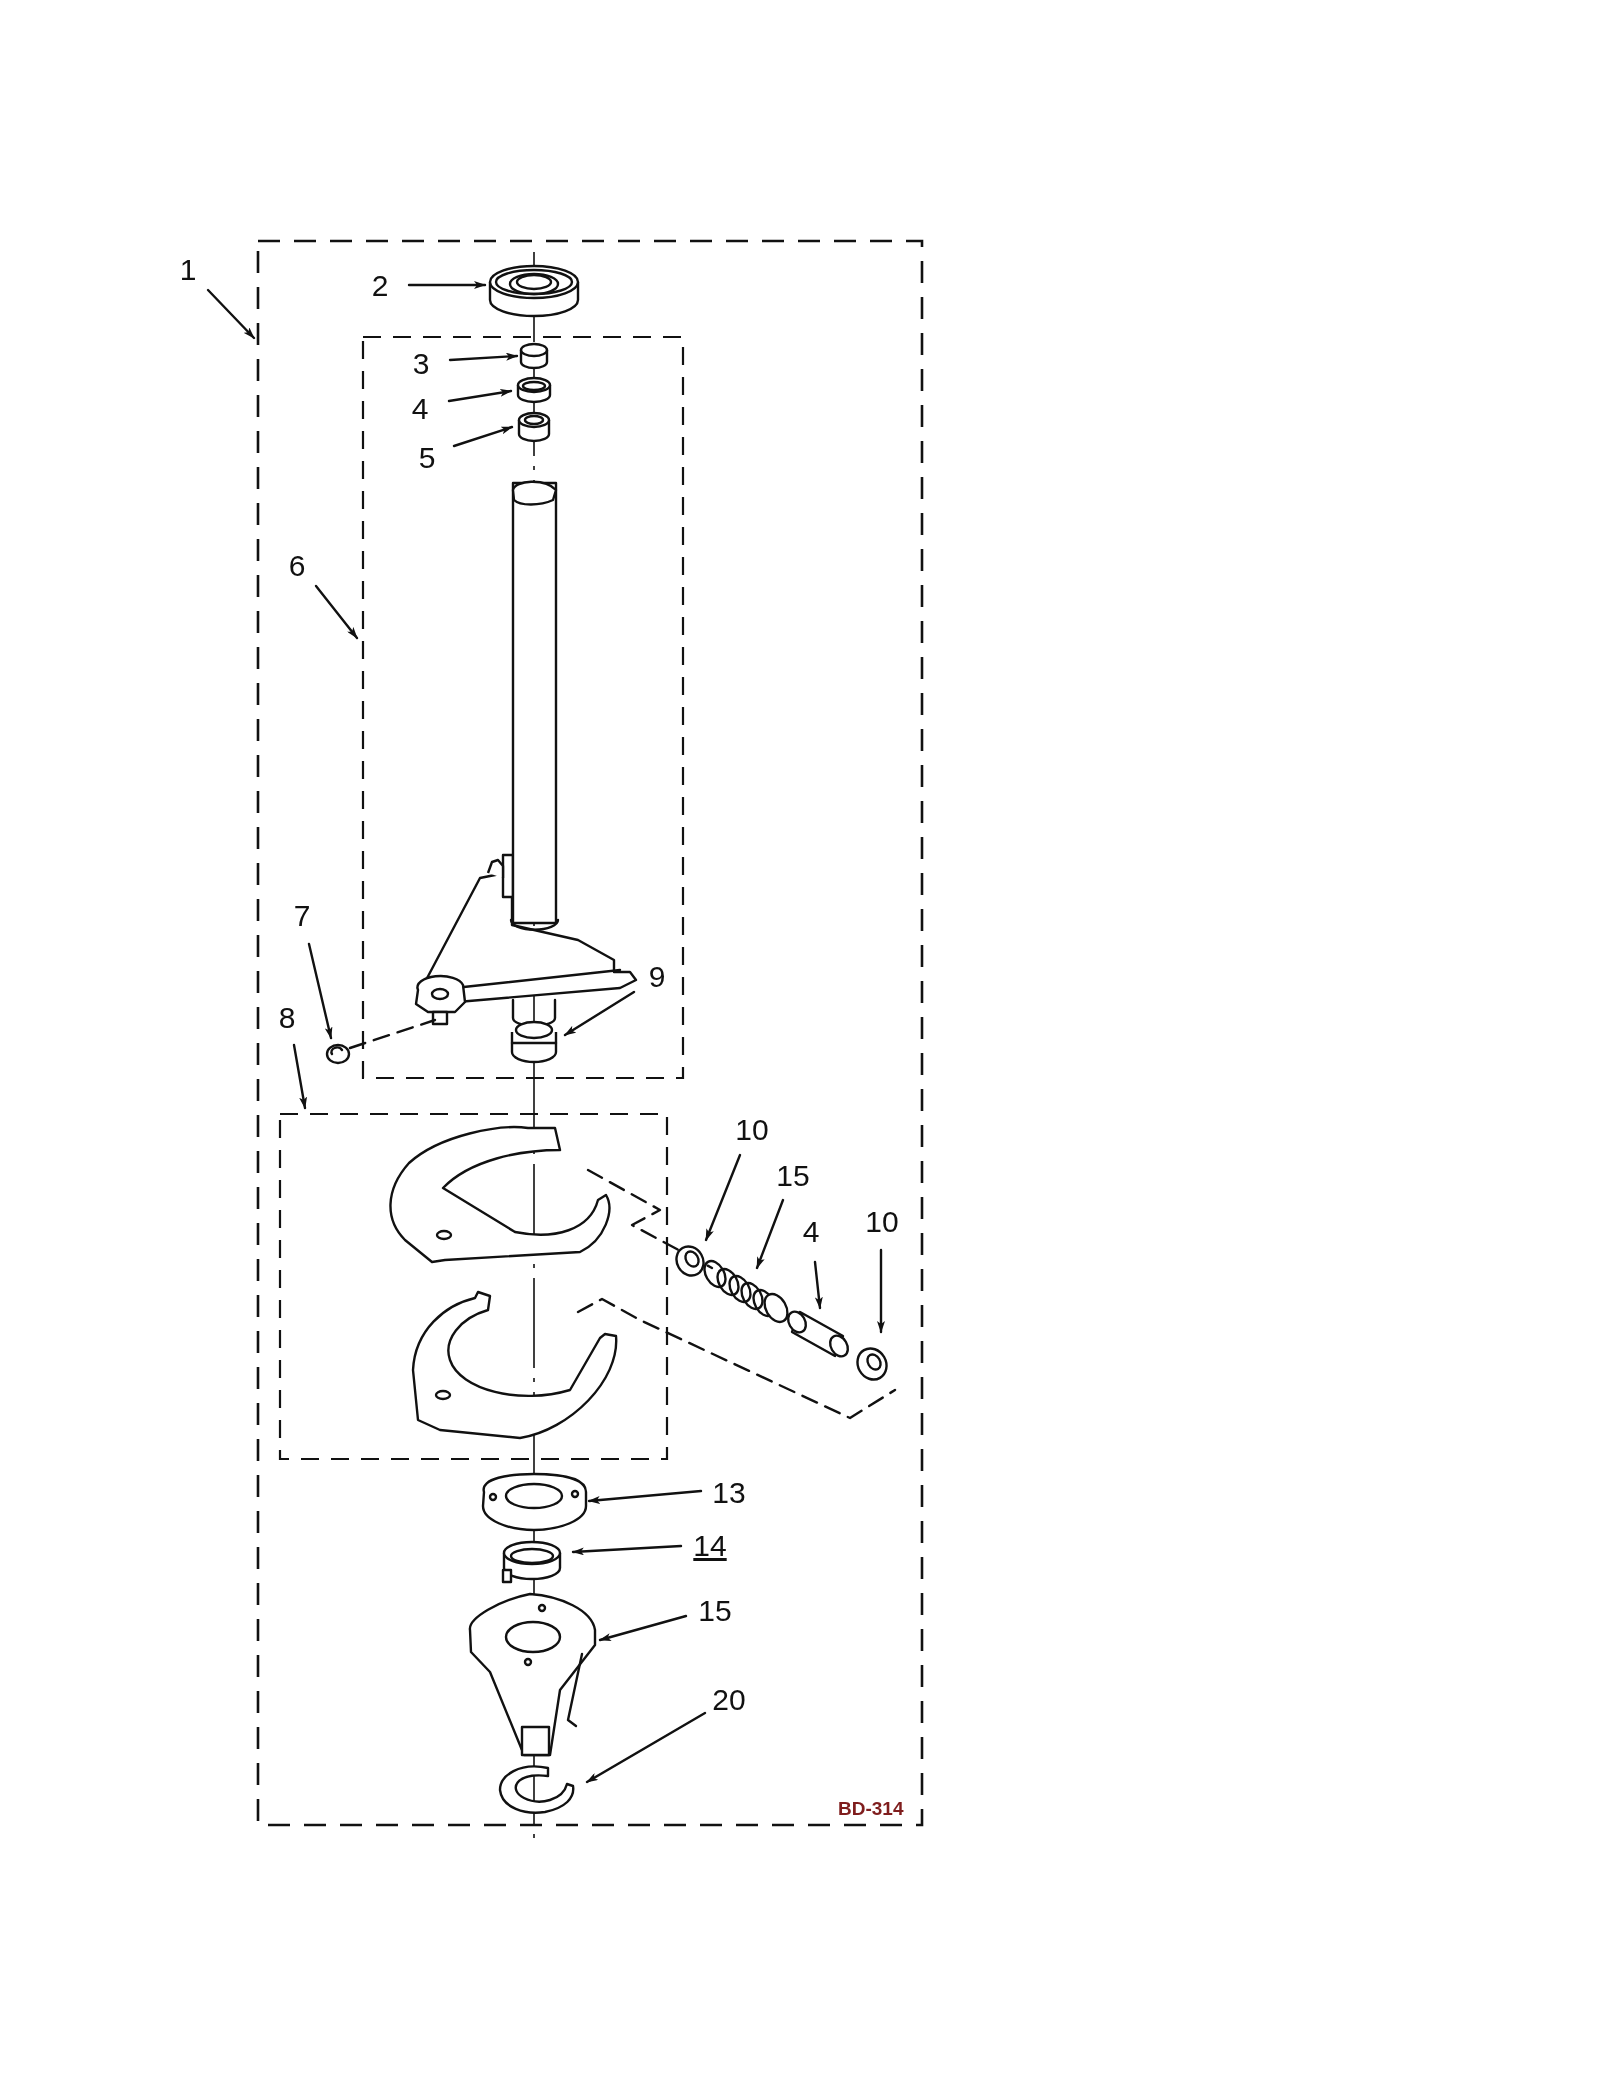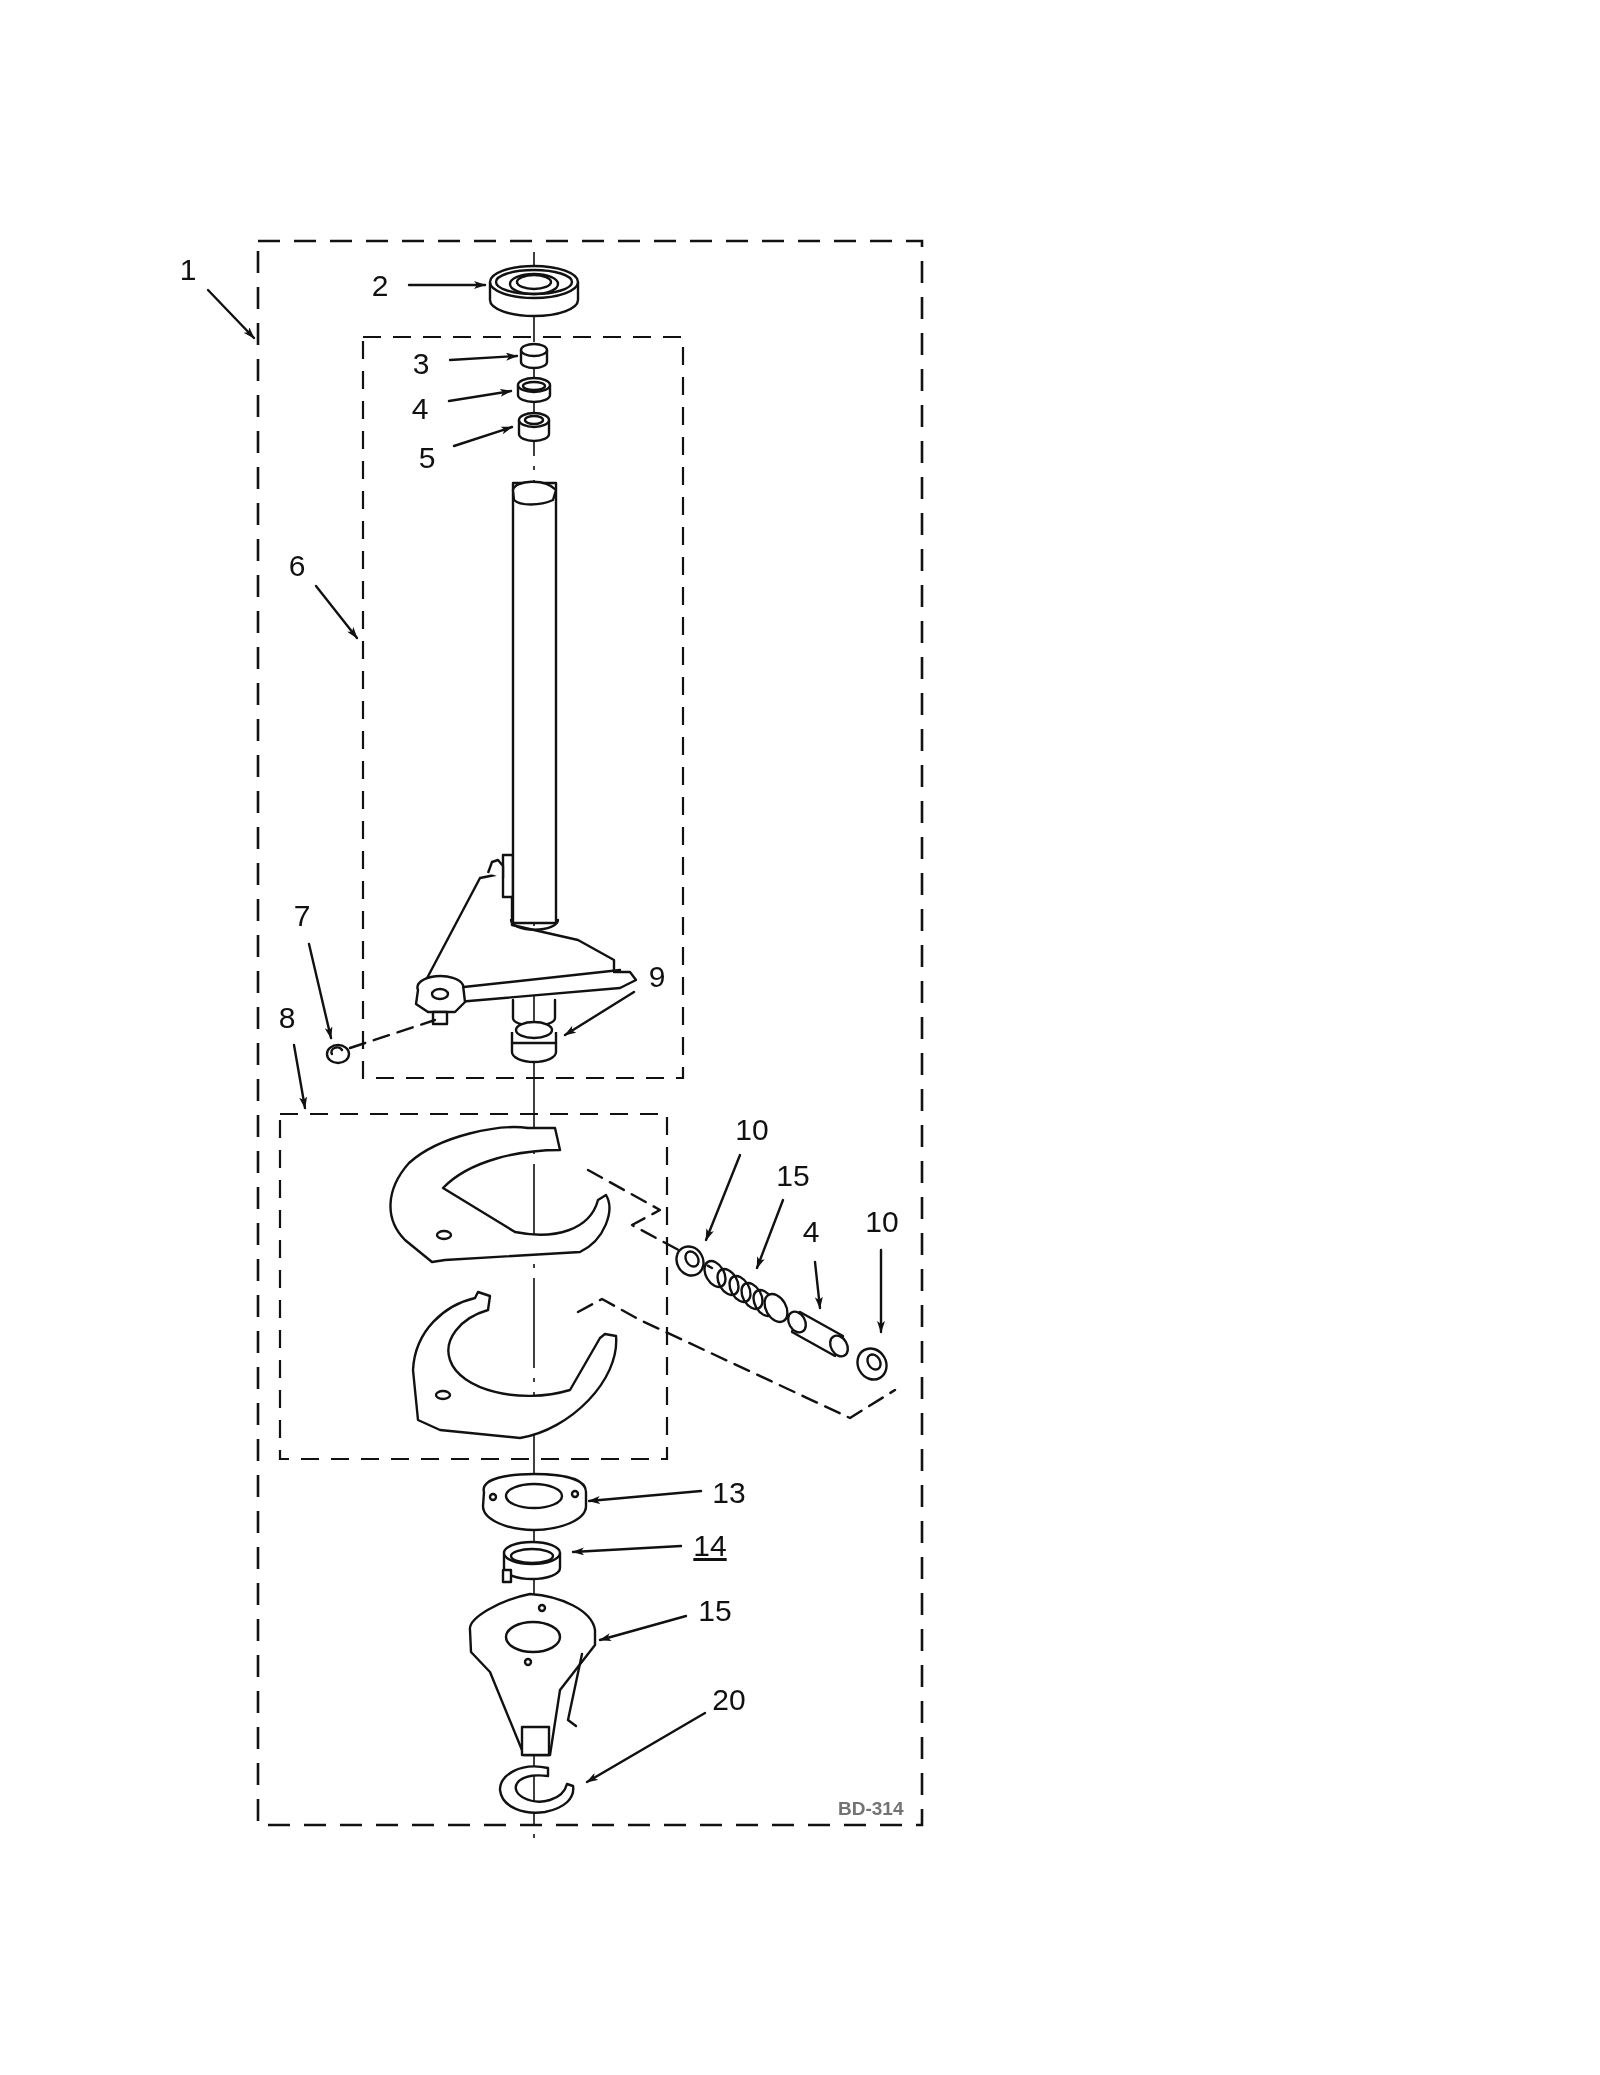--- a/index.html
+++ b/index.html
@@ -1,19 +1,19 @@
 <!DOCTYPE html>
 <html><head>
 <meta charset="utf-8">
 <style>
   html, body { margin:0; padding:0; background:#ffffff; }
   body { width:1600px; height:2075px; position:relative; overflow:hidden; font-family:"Liberation Sans", sans-serif; }
   #diagram { position:absolute; left:0; top:0; width:1600px; height:2075px; }
   .lbl { position:absolute; font-family:"Liberation Sans", sans-serif; font-size:30px; color:#111; line-height:1; transform:translate(-50%,-50%); white-space:nowrap; }
-  .code { position:absolute; font-family:"Liberation Sans", sans-serif; font-size:19px; font-weight:bold; color:#737373; white-space:nowrap; }
+  .code { position:absolute; font-family:"Liberation Sans", sans-serif; font-size:19px; font-weight:bold; color:#7f1d1d; white-space:nowrap; }
   svg .ln { stroke:#111; fill:none; stroke-width:2.4; stroke-linejoin:round; stroke-linecap:round; }
   svg .part { stroke:#111; fill:#fff; stroke-width:2.4; stroke-linejoin:round; }
   svg .dash { stroke:#111; fill:none; stroke-width:2.6; stroke-dasharray:22 14; }
   svg .dash2 { stroke:#111; fill:none; stroke-width:2.2; stroke-dasharray:18 12; }
   svg .thin { stroke:#111; fill:none; stroke-width:1.6; }
 </style>
 </head>
 <body>
 
 <svg id="diagram" viewBox="0 0 1600 2075" xmlns="http://www.w3.org/2000/svg">

